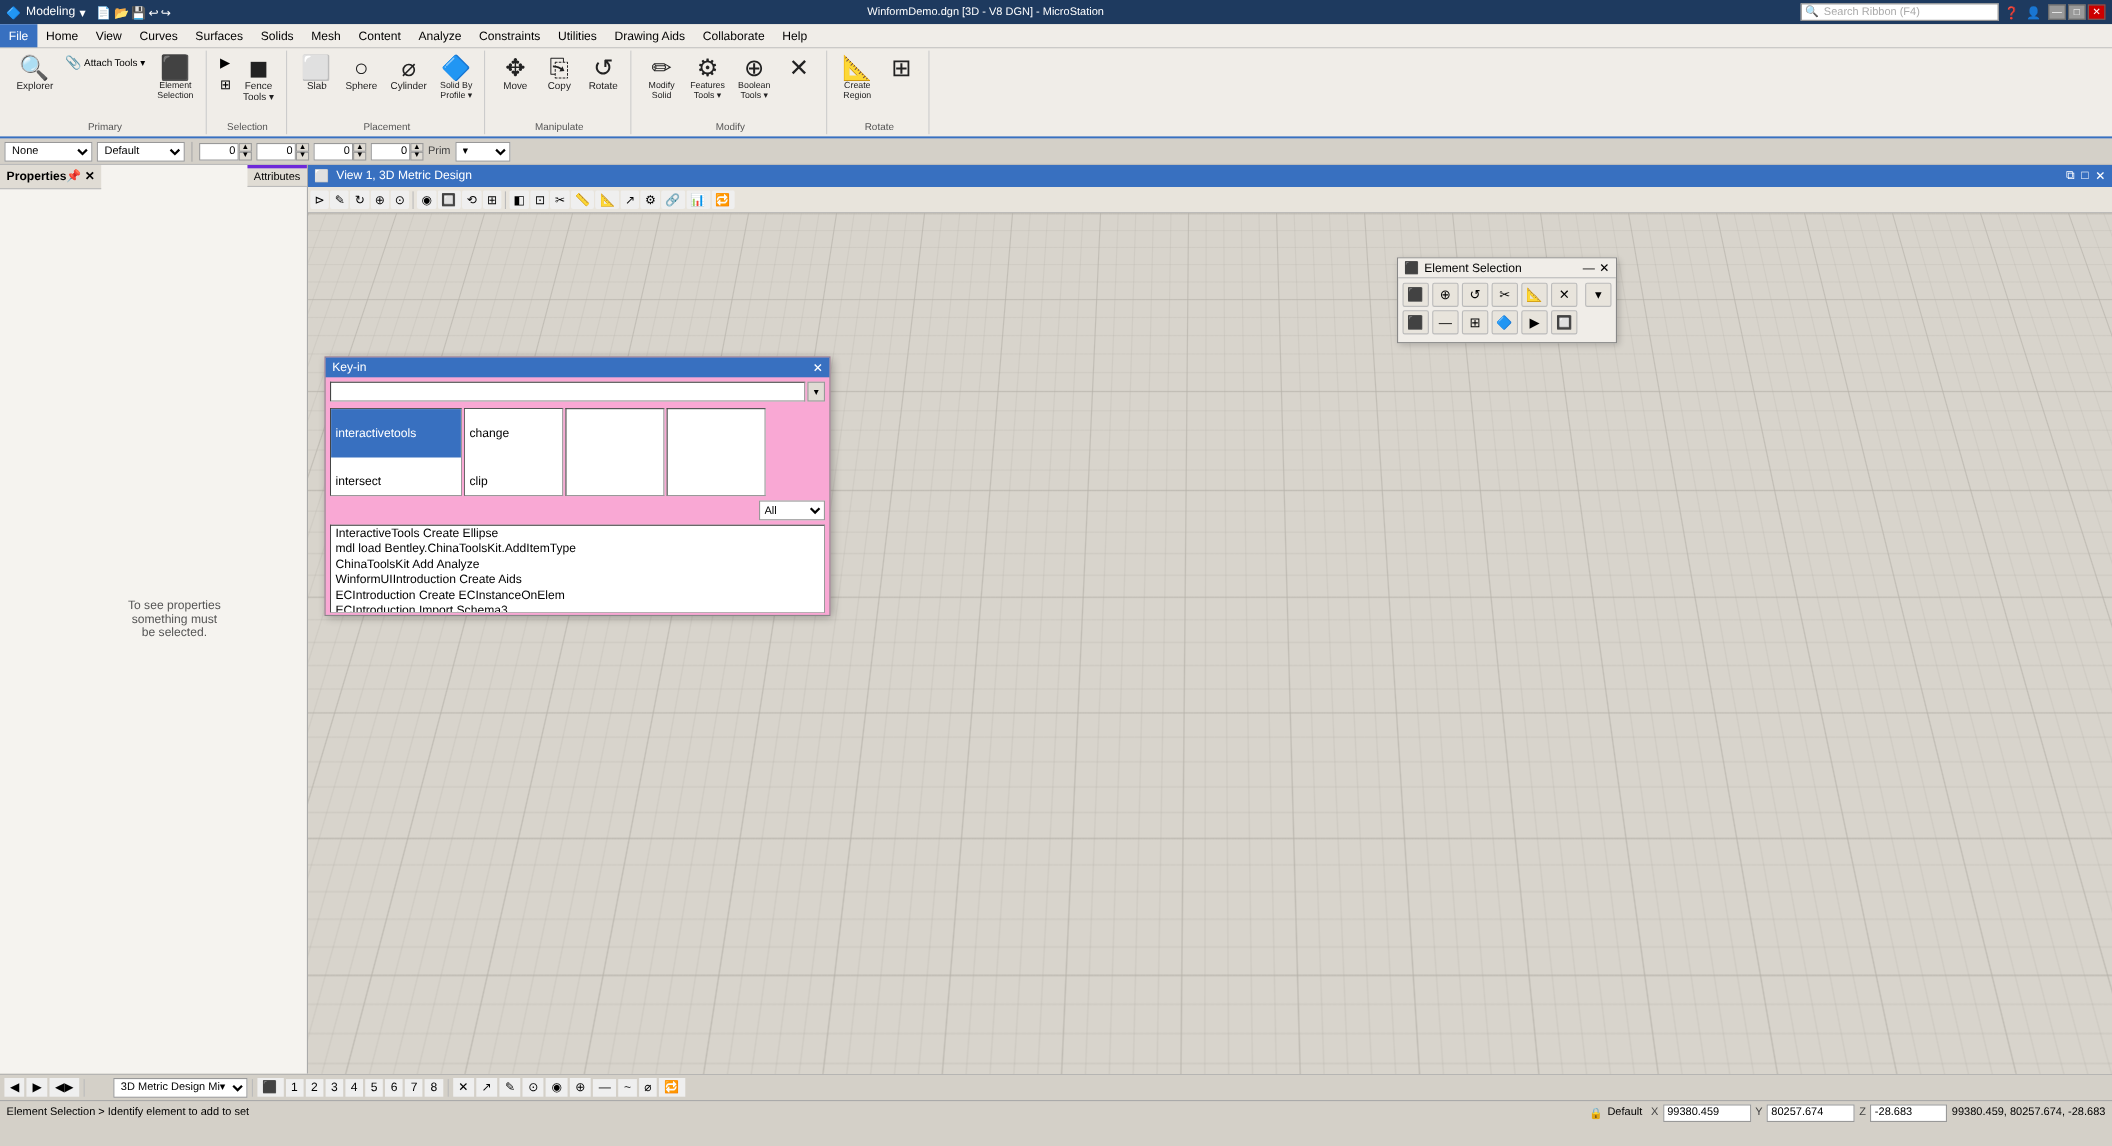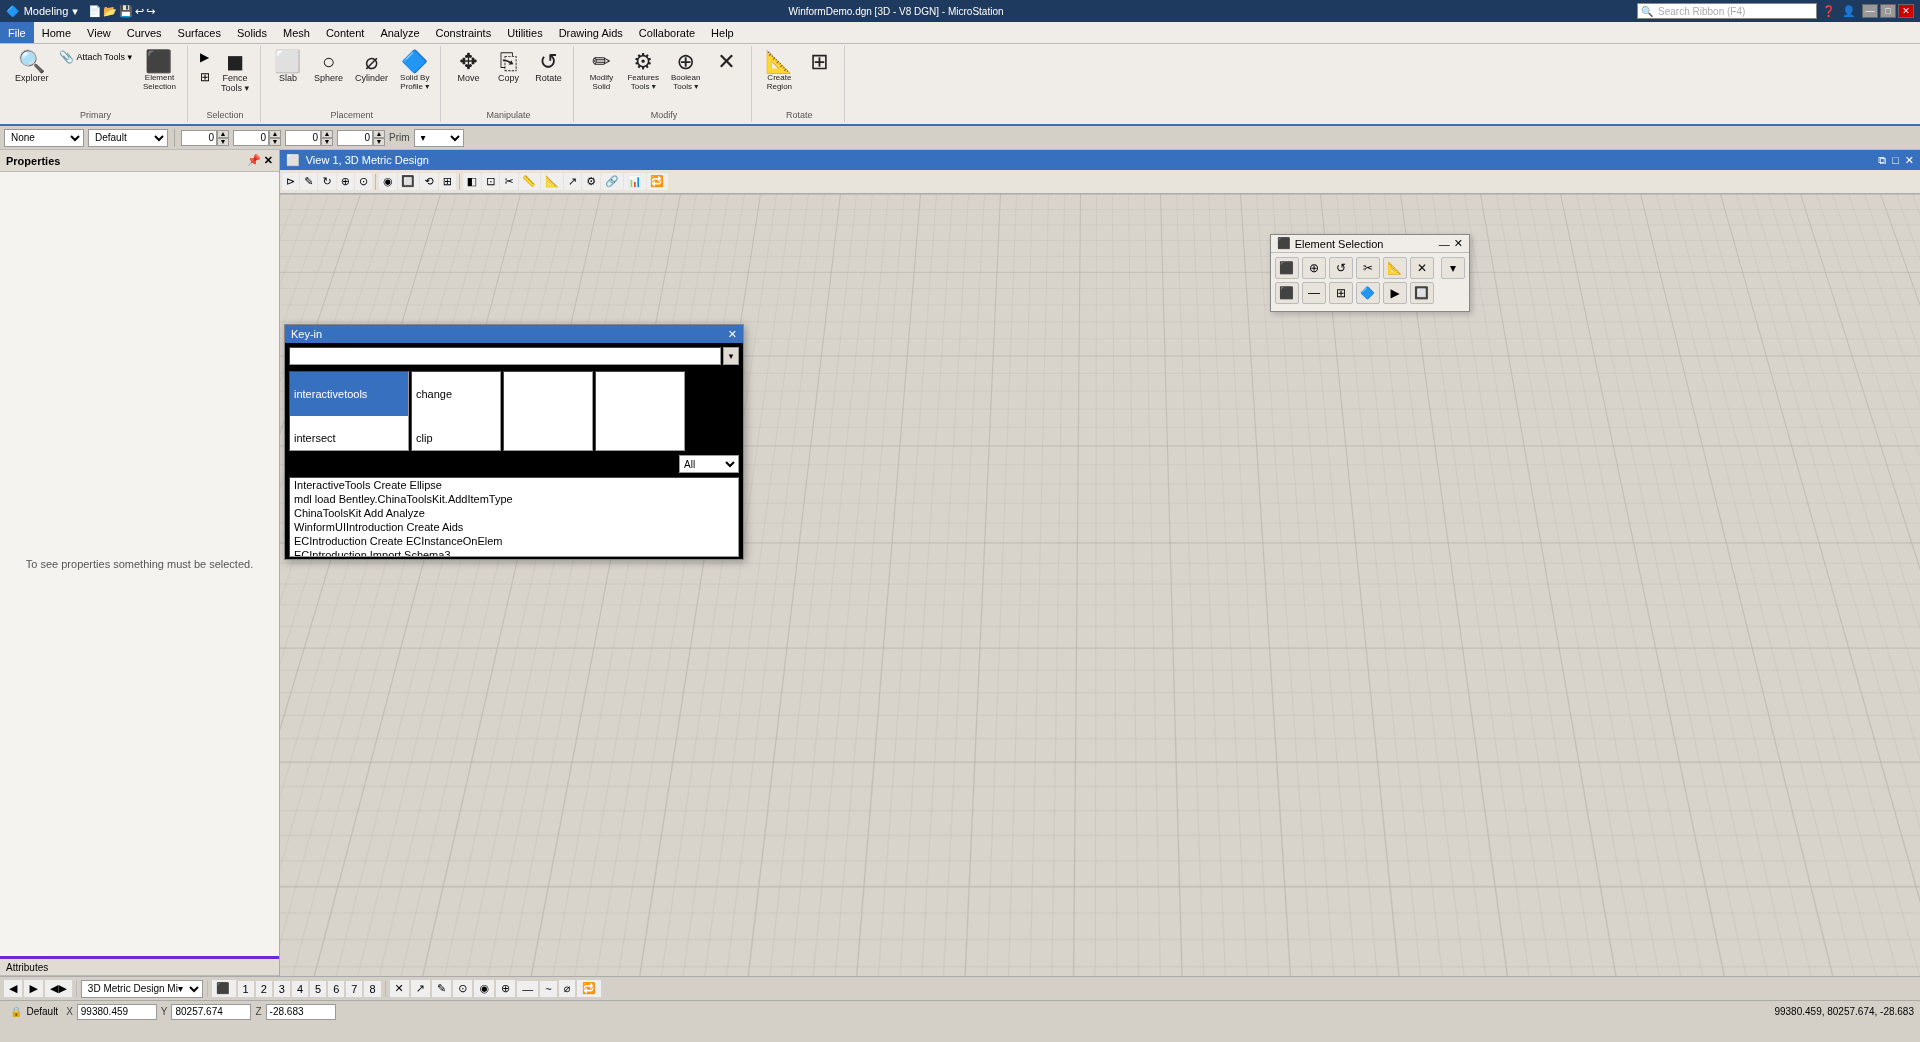--- a/index.html
+++ b/index.html
@@ -97,21 +97,21 @@
       display: flex;
       height: calc(1042px - 22px - 22px - 82px - 24px - 22px - 22px);
       
     }
 
     #properties-panel {
       width: 280px;
       background: #f5f3ef;
       border-right: 1px solid #aaa;
       display: flex;
-      flex-direction: column;
+      flex-direction: row;
     }
     #properties-header {
       background: #e0dcd4;
       border-bottom: 1px solid #bbb;
       height: 22px;
       display: flex;
       align-items: center;
       padding: 0 6px;
       justify-content: space-between;
       font-size: 11px;
@@ -186,23 +186,23 @@
         linear-gradient(90deg, rgba(180,176,168,0.25) 1px, transparent 1px);
       background-size: 80px 80px, 80px 80px, 16px 16px, 16px 16px;
       transform: perspective(800px) rotateX(20deg);
       transform-origin: center top;
     }
 
     
     #keyin-dialog {
       position: absolute;
       top: 130px;
-      left: 4px;
+      left: 15px;
       width: 460px;
-      background: #000000;
+      background: #f9a8d4;
       border: 1px solid #888;
       box-shadow: 2px 2px 8px rgba(0,0,0,0.3);
       z-index: 100;
     }
     #keyin-titlebar {
       background: #3870c0;
       color: #fff;
       height: 18px;
       display: flex;
       align-items: center;
@@ -711,21 +711,21 @@
       </div>
     </div>
   </div>
 </div>
 
 <div id="bottom-toolbar">
   <button class="bt-btn">◀</button>
   <button class="bt-btn">▶</button>
   <button class="bt-btn">◀▶</button>
   <div class="bt-sep"></div>
-  <select class="attr-dropdown" style="min-width:120px;font-size:10px;">
+  <select class="attr-dropdown" style="min-width:120px;font-size:10px;margin-left:22px;">
     <option>3D Metric Design Mi▾</option>
   </select>
   <div class="bt-sep"></div>
   <button class="bt-btn">⬛</button>
   <button class="bt-btn">1</button>
   <button class="bt-btn">2</button>
   <button class="bt-btn">3</button>
   <button class="bt-btn">4</button>
   <button class="bt-btn">5</button>
   <button class="bt-btn">6</button>
@@ -738,20 +738,21 @@
   <button class="bt-btn">⊙</button>
   <button class="bt-btn">◉</button>
   <button class="bt-btn">⊕</button>
   <button class="bt-btn">—</button>
   <button class="bt-btn">~</button>
   <button class="bt-btn">⌀</button>
   <button class="bt-btn">🔁</button>
 </div>
 
 <div id="status-bar">
+  <span class="status-left">Element Selection &gt; Identify element to add to set</span>
   <div class="bt-sep"></div>
   <span>🔒</span>
   <span>Default</span>
   <div class="bt-sep"></div>
   <span class="coord-label">X</span>
   <input type="text" class="coord-input" value="99380.459" style="width: 80px;">
   <span class="coord-label">Y</span>
   <input type="text" class="coord-input" value="80257.674" style="width: 80px;">
   <span class="coord-label">Z</span>
   <input type="text" class="coord-input" value="-28.683" style="width: 70px;">

